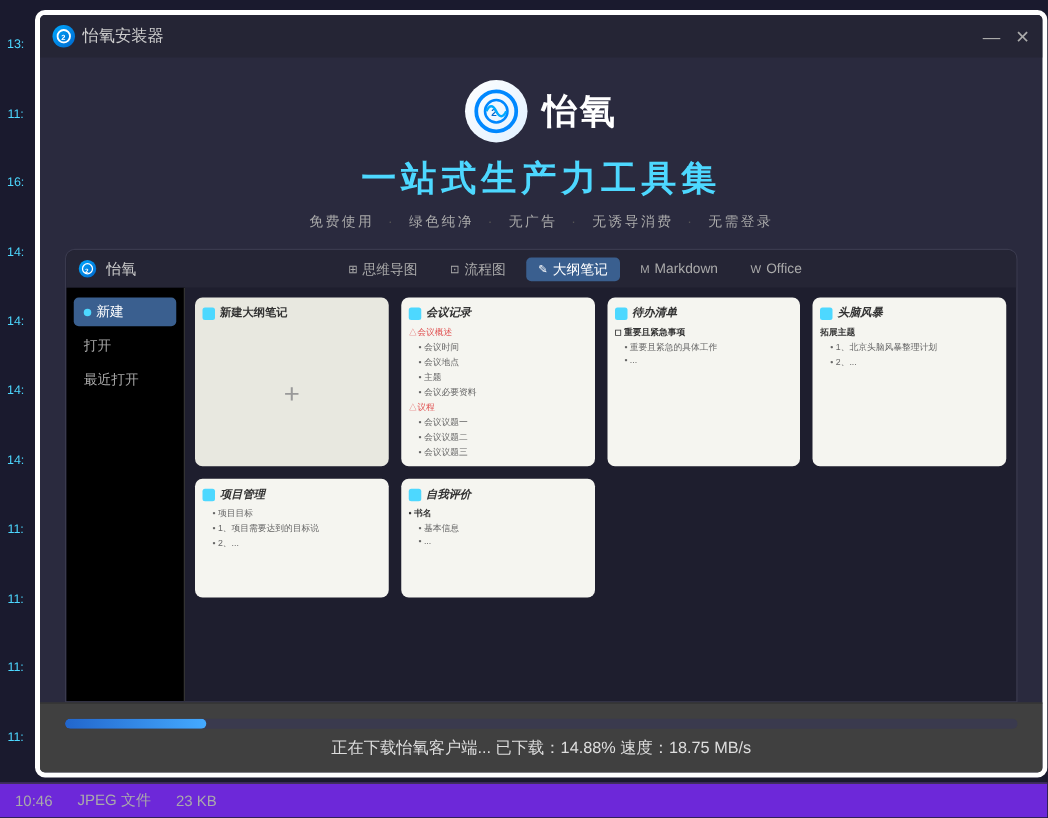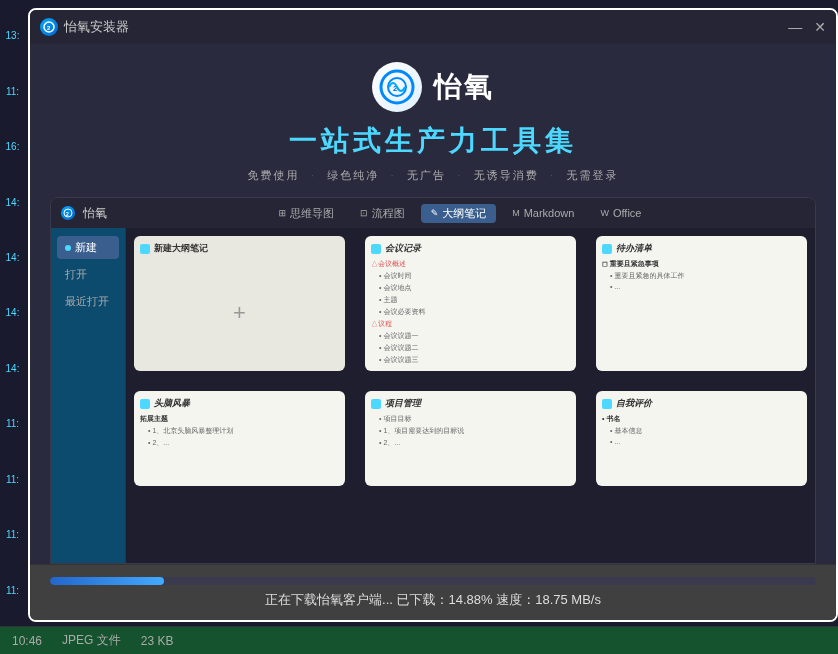--- a/index.html
+++ b/index.html
@@ -12,40 +12,40 @@
       position: relative;
     }
 
     
     .taskbar {
       position: absolute;
       bottom: 0;
       left: 0;
       width: 100%;
       height: 28px;
-      background: #14532d;
+      background: #6d28d9;
       border-top: 1px solid #333;
       display: flex;
       align-items: center;
       padding: 0 12px;
       gap: 20px;
       font-size: 12px;
       color: #aaa;
     }
 
     
     .window {
       position: absolute;
       top: 8px;
       left: 28px;
       width: 810px;
       height: 614px;
       background: #2a2a3e;
       border-radius: 8px;
-      border: 2px solid #ffffff;
+      border: 4px solid #ffffff;
       overflow: hidden;
       display: flex;
       flex-direction: column;
     }
 
     
     .titlebar {
       height: 34px;
       background: #252535;
       display: flex;
@@ -198,22 +198,22 @@
 
     
     .inner-body {
       flex: 1;
       display: flex;
       overflow: hidden;
     }
 
     
     .inner-sidebar {
-      width: 75px;
-      background: #0c4a6e;
+      width: 95px;
+      background: #000000;
       border-right: 1px solid #333;
       padding: 8px 6px;
       display: flex;
       flex-direction: column;
       gap: 4px;
       flex-shrink: 0;
     }
     .sidebar-item {
       padding: 4px 8px;
       border-radius: 4px;
@@ -235,23 +235,23 @@
       background: #4dd8ff;
       flex-shrink: 0;
     }
 
     
     .cards-area {
       flex: 1;
       padding: 8px;
       overflow-y: auto;
       display: grid;
-      grid-template-columns: repeat(3, 1fr);
+      grid-template-columns: repeat(4, 1fr);
       grid-template-rows: repeat(2, auto);
-      gap: 20px;
+      gap: 10px;
       align-content: start;
     }
 
     .card {
       background: #f5f5f0;
       border-radius: 6px;
       padding: 6px;
       min-height: 95px;
       overflow: hidden;
     }

